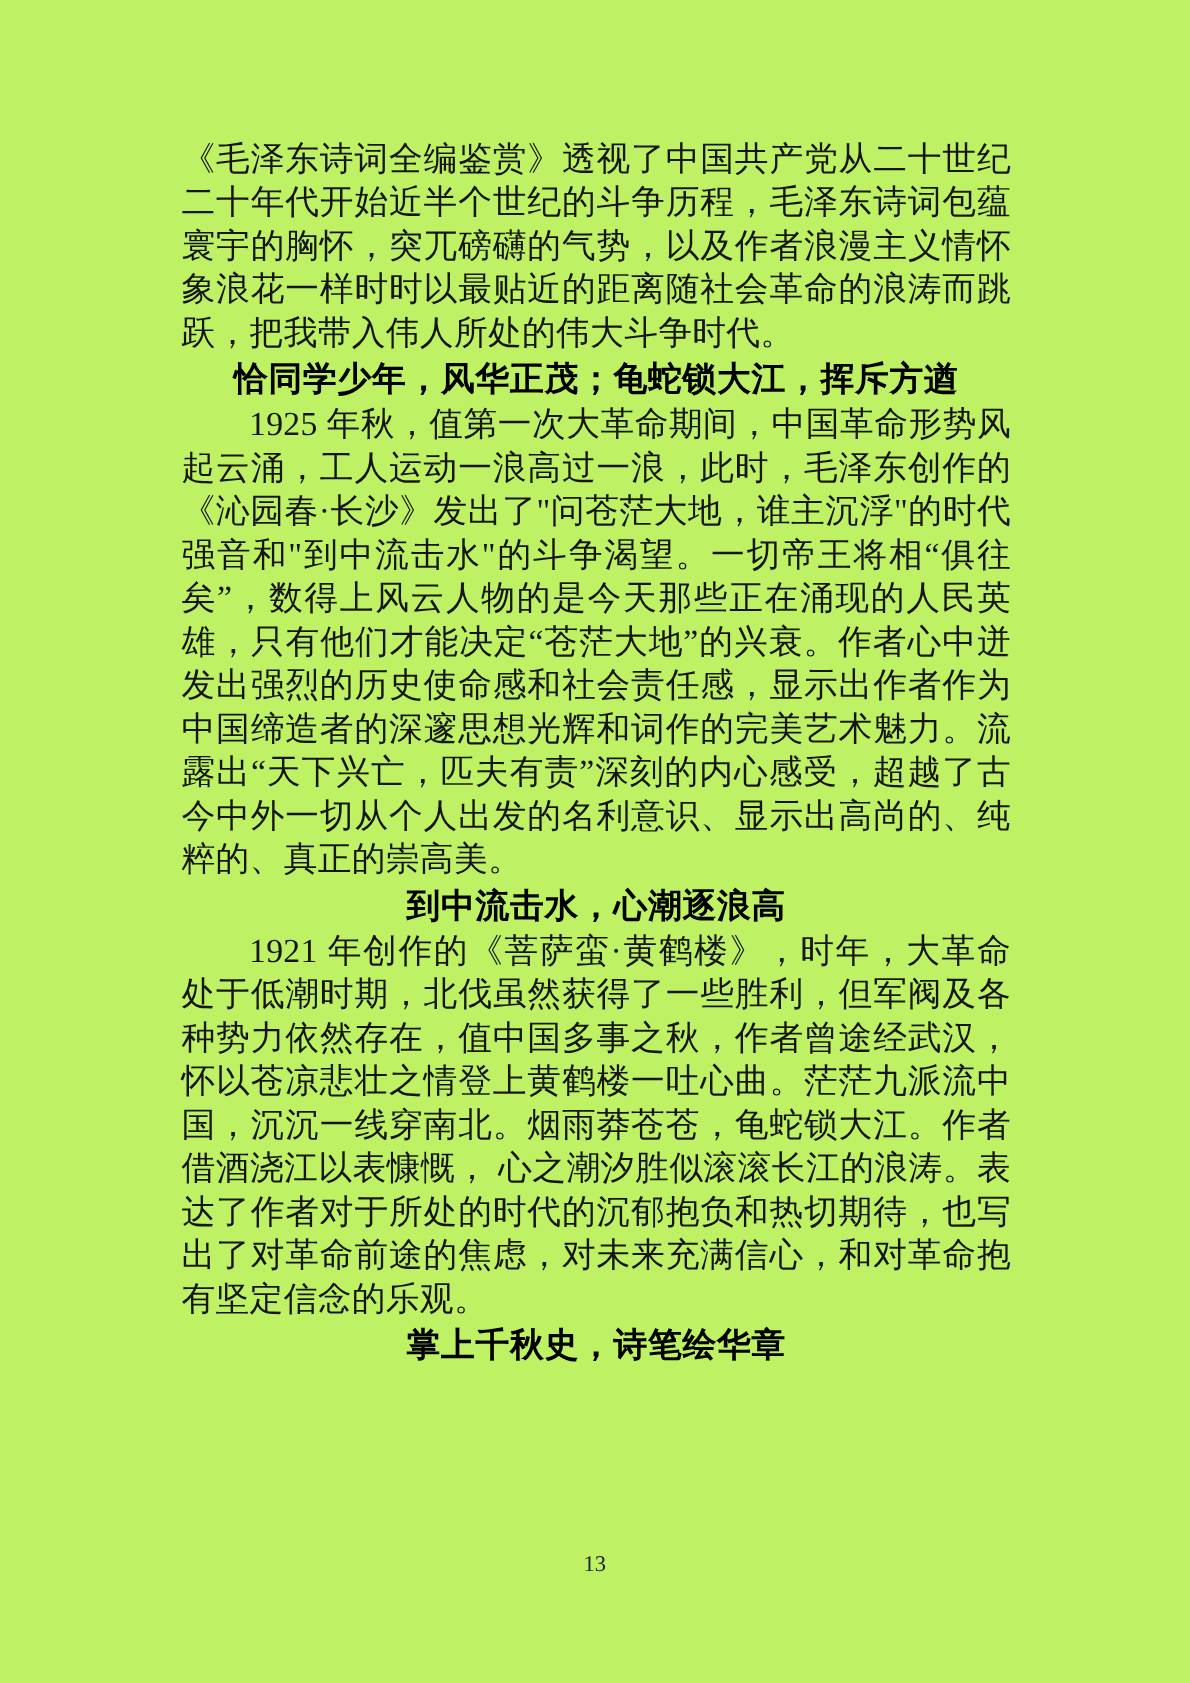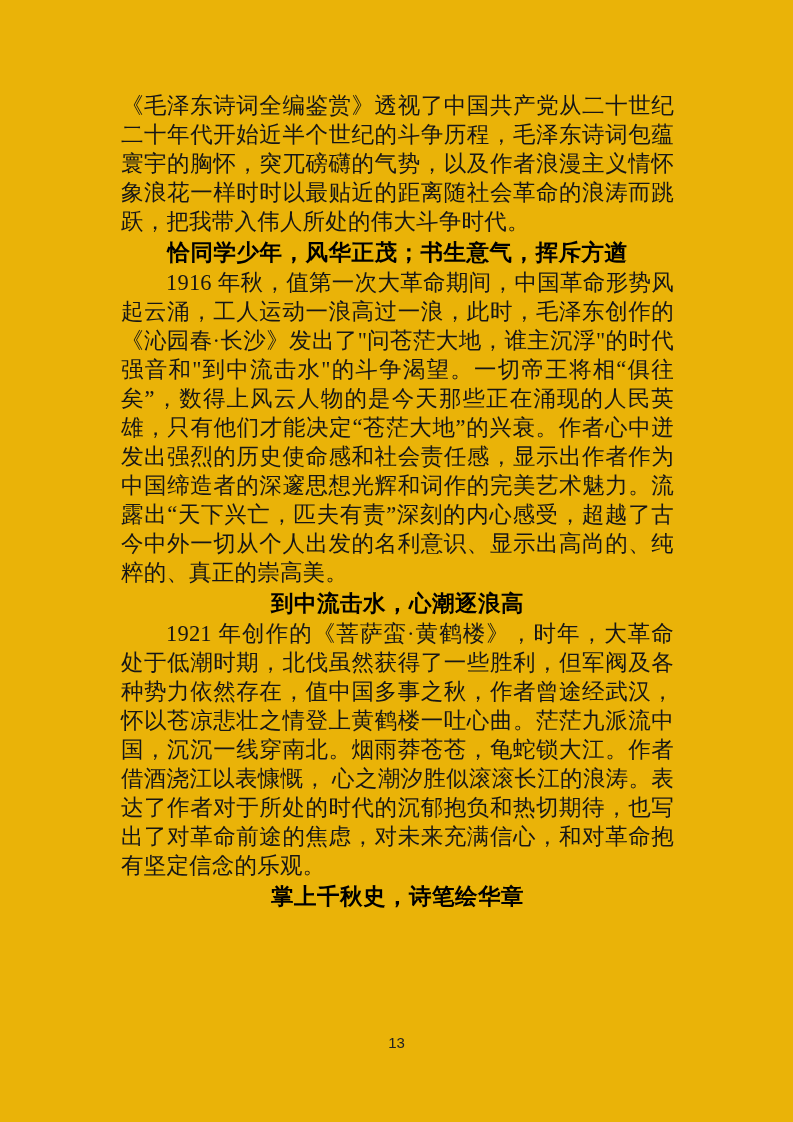--- a/index.html
+++ b/index.html
@@ -10,21 +10,21 @@
     width: 793px;
     height: 1122px;
     position: relative;
     background: #ffffff;
     overflow: hidden;
     font-family: "Liberation Serif", "DejaVu Serif", serif;
   }
   .page {
     position: absolute;
     inset: 0;
-    background: #eab308;
+    background: #bef264;
     padding-left: 12px;
   }
   .page-content {
     position: absolute;
     left: 121px;
     top: 91px;
     width: 553px;
     color: #161616;
     font-size: 22.5px;
     line-height: 29px;
@@ -50,35 +50,35 @@
   }
   .page-number {
     position: absolute;
     top: 1034px;
     left: 0;
     width: 793px;
     text-align: center;
     font-size: 15px;
     line-height: 18px;
     color: #222222;
-    font-family: Liberation Sans, sans-serif;
+    font-family: Liberation Serif, serif;
   }
 </style>
 </head>
 <body>
 
 <div class="page">
 
   <div class="page-content">
 
     <p class="para no-indent">《毛泽东诗词全编鉴赏》透视了中国共产党从二十世纪二十年代开始近半个世纪的斗争历程，毛泽东诗词包蕴寰宇的胸怀，突兀磅礴的气势，以及作者浪漫主义情怀象浪花一样时时以最贴近的距离随社会革命的浪涛而跳跃，把我带入伟人所处的伟大斗争时代。</p>
 
-    <h2 class="heading">恰同学少年，风华正茂；书生意气，挥斥方遒</h2>
+    <h2 class="heading">恰同学少年，风华正茂；龟蛇锁大江，挥斥方遒</h2>
 
-    <p class="para">1916 年秋，值第一次大革命期间，中国革命形势风起云涌，工人运动一浪高过一浪，此时，毛泽东创作的《沁园春·长沙》发出了"问苍茫大地，谁主沉浮"的时代强音和"到中流击水"的斗争渴望。一切帝王将相“俱往矣”，数得上风云人物的是今天那些正在涌现的人民英雄，只有他们才能决定“苍茫大地”的兴衰。作者心中迸发出强烈的历史使命感和社会责任感，显示出作者作为中国缔造者的深邃思想光辉和词作的完美艺术魅力。流露出“天下兴亡，匹夫有责”深刻的内心感受，超越了古今中外一切从个人出发的名利意识、显示出高尚的、纯粹的、真正的崇高美。</p>
+    <p class="para">1925 年秋，值第一次大革命期间，中国革命形势风起云涌，工人运动一浪高过一浪，此时，毛泽东创作的《沁园春·长沙》发出了"问苍茫大地，谁主沉浮"的时代强音和"到中流击水"的斗争渴望。一切帝王将相“俱往矣”，数得上风云人物的是今天那些正在涌现的人民英雄，只有他们才能决定“苍茫大地”的兴衰。作者心中迸发出强烈的历史使命感和社会责任感，显示出作者作为中国缔造者的深邃思想光辉和词作的完美艺术魅力。流露出“天下兴亡，匹夫有责”深刻的内心感受，超越了古今中外一切从个人出发的名利意识、显示出高尚的、纯粹的、真正的崇高美。</p>
 
     <h2 class="heading">到中流击水，心潮逐浪高</h2>
 
     <p class="para">1921 年创作的《菩萨蛮·黄鹤楼》，时年，大革命处于低潮时期，北伐虽然获得了一些胜利，但军阀及各种势力依然存在，值中国多事之秋，作者曾途经武汉，怀以苍凉悲壮之情登上黄鹤楼一吐心曲。茫茫九派流中国，沉沉一线穿南北。烟雨莽苍苍，龟蛇锁大江。作者借酒浇江以表慷慨， 心之潮汐胜似滚滚长江的浪涛。表达了作者对于所处的时代的沉郁抱负和热切期待，也写出了对革命前途的焦虑，对未来充满信心，和对革命抱有坚定信念的乐观。</p>
 
     <h2 class="heading">掌上千秋史，诗笔绘华章</h2>
 
 
   </div>
 

